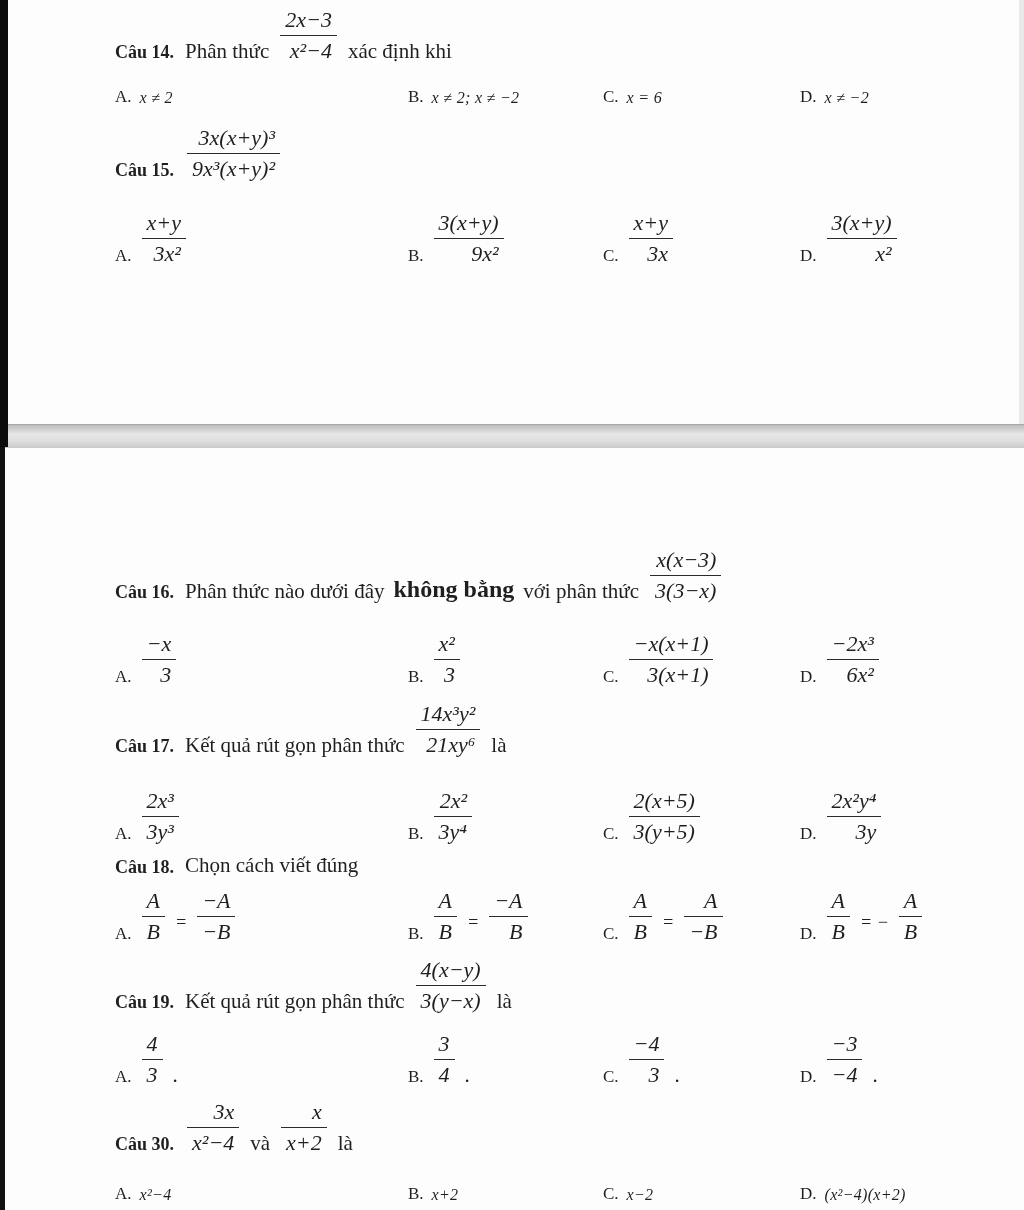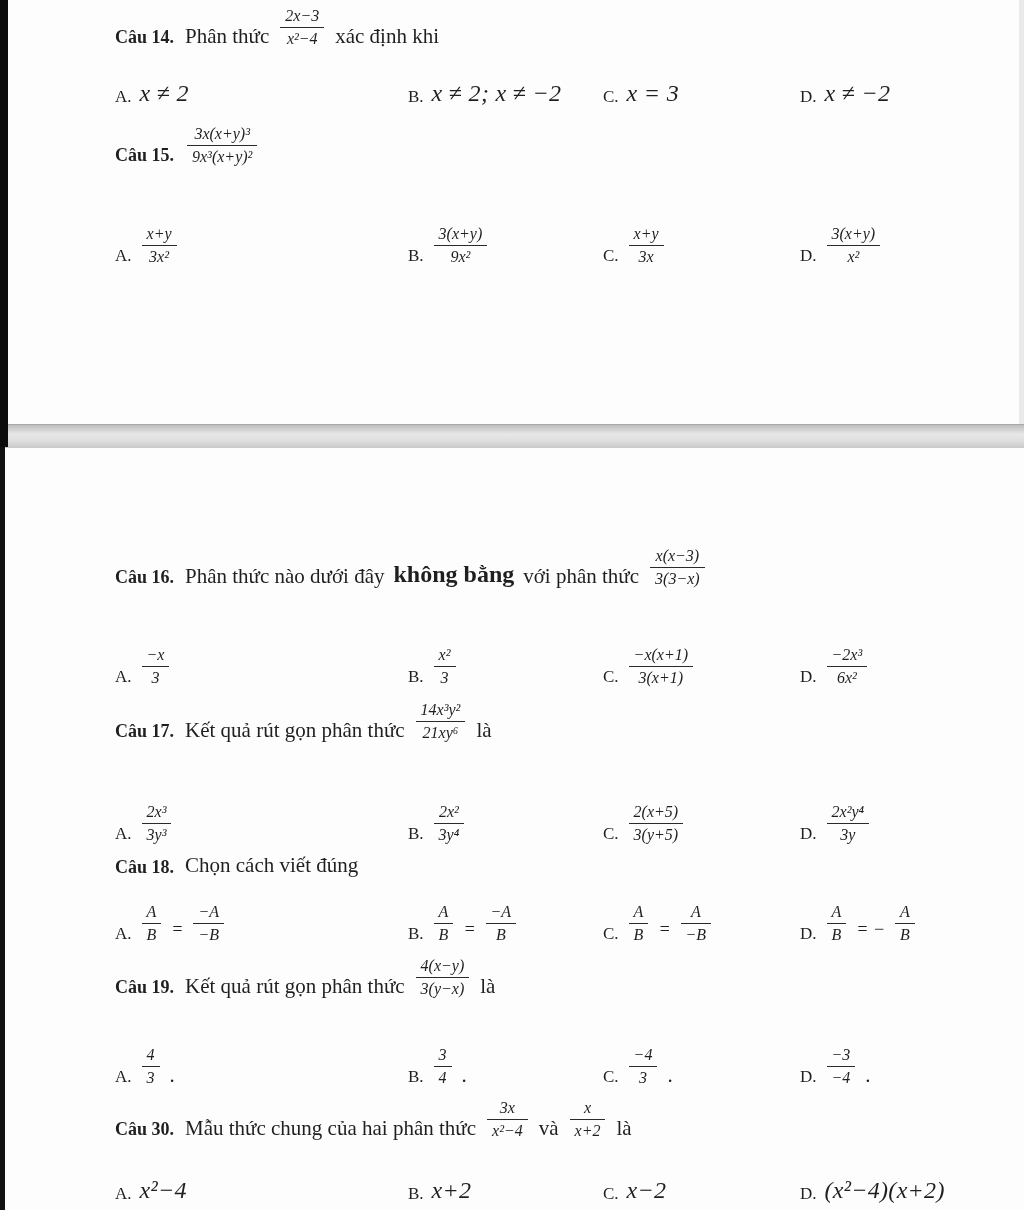--- a/index.html
+++ b/index.html
@@ -36,24 +36,24 @@
   }
   main{position:absolute;inset:0;filter:blur(0.3px);}
   .stem{
     position:absolute;left:115px;
     display:flex;align-items:flex-end;gap:9px;
     white-space:nowrap;
   }
   .qlabel{font-weight:bold;font-size:18px;line-height:1.2;padding-right:2px;}
   .txt{font-size:21px;line-height:1.25;text-align:right;}
   .btxt{font-size:24px;font-weight:bold;line-height:1.25;}
-  .math{font-style:italic;font-size:24px;line-height:1.25;letter-spacing:.3px;font-family:Liberation Serif, serif;}
+  .math{font-style:italic;font-size:16px;line-height:1.25;letter-spacing:.3px;font-family:Liberation Serif, serif;}
   .eq{font-style:italic;font-size:18px;align-self:center;transform:translateY(6px);}
   .frac{
-    display:inline-block;text-align:center;font-style:italic;font-size:16px;
+    display:inline-block;text-align:right;font-style:italic;font-size:22px;
     margin:0 2px;vertical-align:bottom;
   }
   .frac .num{display:block;border-bottom:1.6px solid #2a2a2a;padding:0 5px 1px;line-height:1.25;}
   .frac .den{display:block;padding:1px 5px 0;line-height:1.25;}
   .opts{position:absolute;left:0;width:1024px;height:70px;}
   .opt{
     position:absolute;bottom:0;
     display:flex;align-items:flex-end;gap:8px;white-space:nowrap;
   }
   .opt-0{left:115px}.opt-1{left:408px}.opt-2{left:603px}.opt-3{left:800px}
@@ -91,21 +91,21 @@
         <div class="opt opt-0">
           <span class="okey">A.</span>
           <span class="math">x ≠ 2</span>
         </div>
         <div class="opt opt-1">
           <span class="okey">B.</span>
           <span class="math">x ≠ 2; x ≠ −2</span>
         </div>
         <div class="opt opt-2">
           <span class="okey">C.</span>
-          <span class="math">x = 3</span>
+          <span class="math">x = 6</span>
         </div>
         <div class="opt opt-3">
           <span class="okey">D.</span>
           <span class="math">x ≠ −2</span>
         </div>
       </div>
     </div>
     <div class="question" id="q15">
       <div class="stem">
         <span class="qlabel">Câu 15.</span>
@@ -325,21 +325,20 @@
             <span class="num">−3</span>
             <span class="den">−4</span>
           </span>
           <span class="txt">.</span>
         </div>
       </div>
     </div>
     <div class="question" id="q20">
       <div class="stem">
         <span class="qlabel">Câu 30.</span>
-        <span class="txt">Mẫu thức chung của hai phân thức</span>
         <span class="frac">
           <span class="num">3x</span>
           <span class="den">x²−4</span>
         </span>
         <span class="txt">và</span>
         <span class="frac">
           <span class="num">x</span>
           <span class="den">x+2</span>
         </span>
         <span class="txt">là</span>

